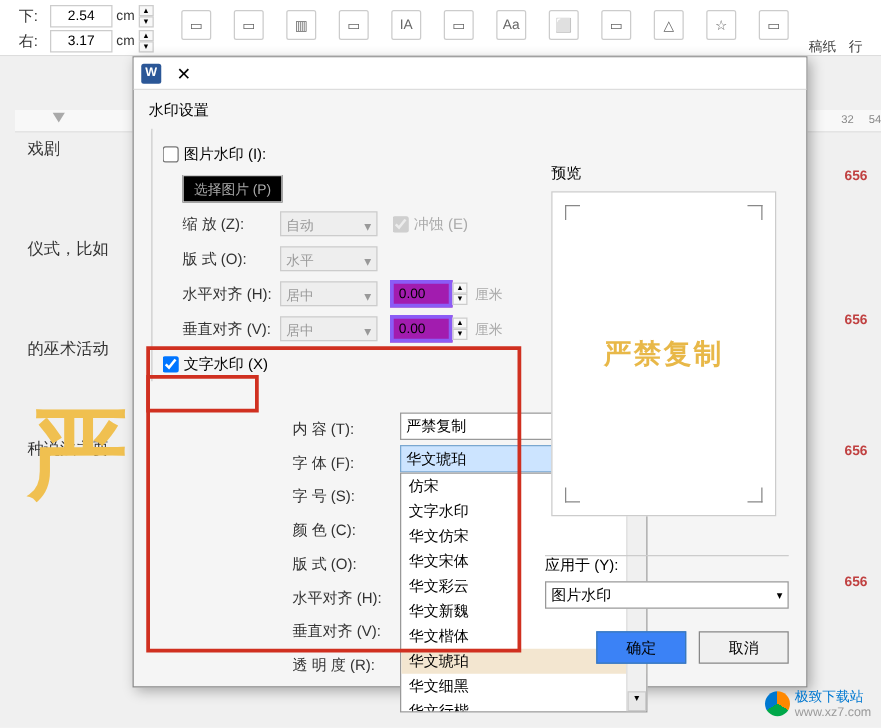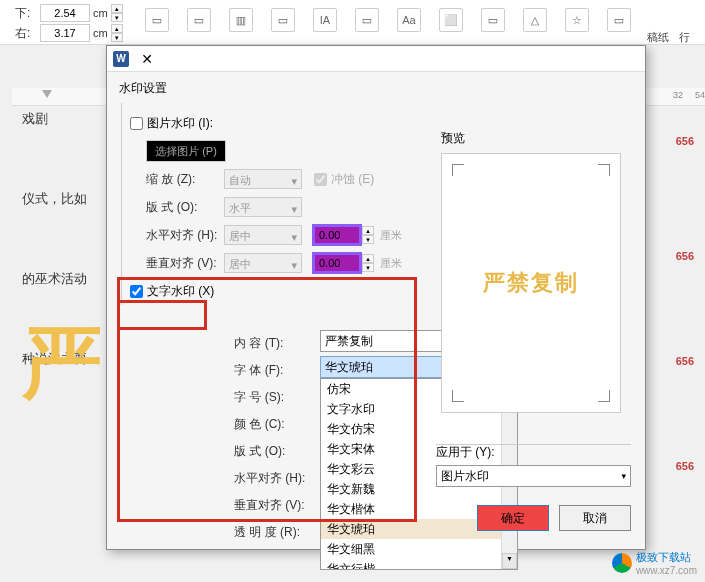--- a/index.html
+++ b/index.html
@@ -58,21 +58,21 @@
 .pv-corner.tr { top: 10px; right: 10px; border-left: none; border-bottom: none; }
 .pv-corner.bl { bottom: 10px; left: 10px; border-right: none; border-top: none; }
 .pv-corner.br { bottom: 10px; right: 10px; border-left: none; border-top: none; }
 .pv-wm { position: absolute; top: 50%; left: 50%; transform: translate(-50%, -50%); font-size: 22px; font-weight: bold; color: #e8b848; letter-spacing: 2px; white-space: nowrap; }
 .apply-row { position: absolute; bottom: 62px; right: 14px; width: 195px; }
 .apply-label { font-size: 12px; margin-bottom: 4px; }
 .apply-combo { width: 195px; height: 22px; border: 1px solid #999; background: #fff; display: flex; align-items: center; padding: 0 4px; font-size: 12px; }
 .apply-combo .dd { margin-left: auto; font-size: 9px; }
 .btns-row { position: absolute; bottom: 18px; right: 14px; display: flex; gap: 10px; }
 .btn { width: 72px; height: 26px; border: 1px solid #888; background: #f0f0f0; font-size: 12px; cursor: pointer; }
-.btn.primary { border: 1px solid #3a78b8; background: #ef4444; }
+.btn.primary { border: 1px solid #3a78b8; background: #3b82f6; }
 .site-logo { position: absolute; bottom: 6px; right: 8px; display: flex; align-items: center; gap: 4px; font-size: 11px; }
 .site-logo .sw { width: 20px; height: 20px; border-radius: 50%; background: conic-gradient(#ff8800 0 120deg, #00a84a 120deg 240deg, #0078d0 240deg 360deg); }
 .site-text1 { color: #0078d0; font-weight: normal; }
 .site-text2 { color: #999; font-size: 10px; }
 .hr-line { position: absolute; top: 398px; right: 14px; width: 195px; height: 1px; background: #ccc; }
 .ruler-nums { position: absolute; right: 0px; top: 90px; font-size: 9px; color: #888; display: flex; gap: 12px; }
 </style>
 </head>
 <body>
 

